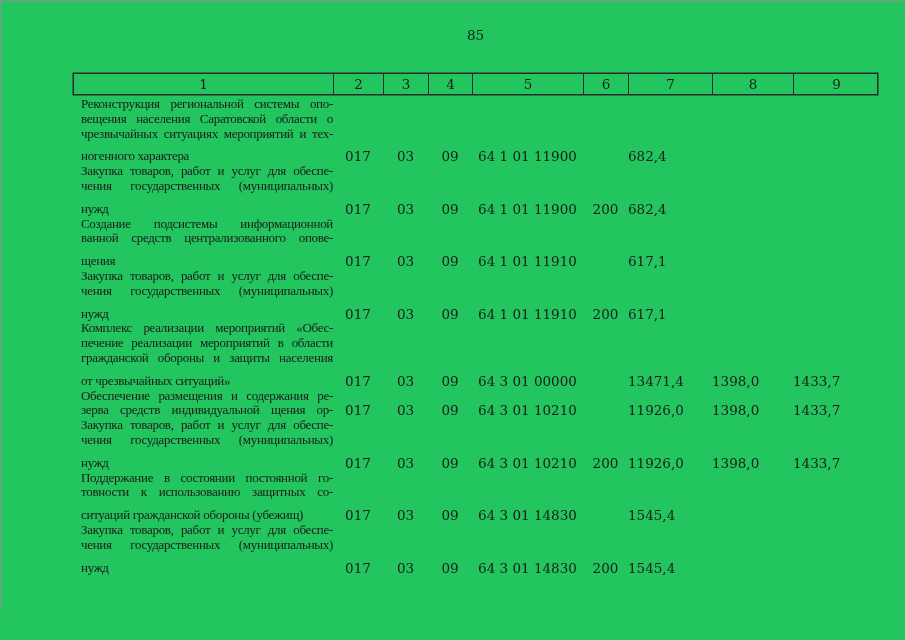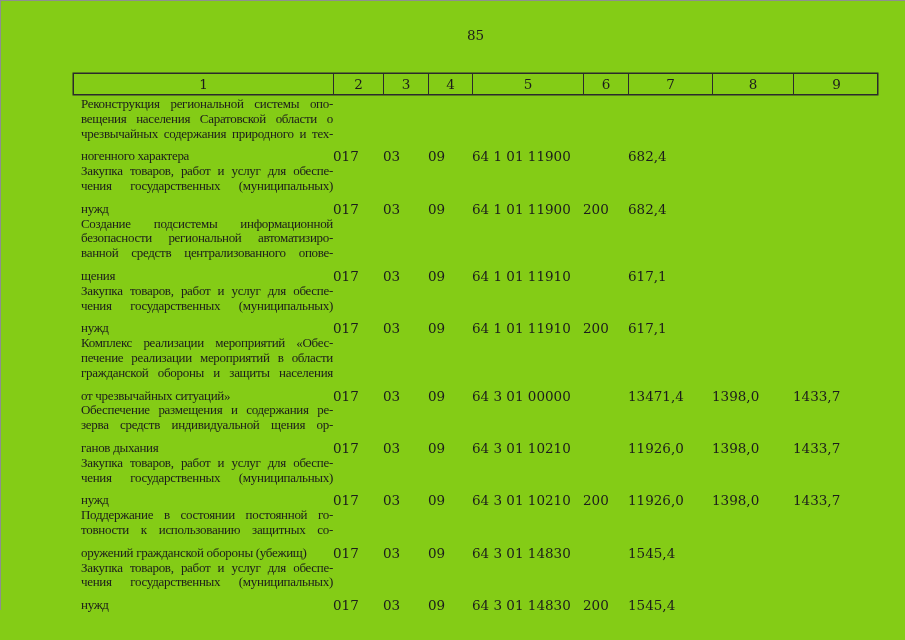--- a/index.html
+++ b/index.html
@@ -6,21 +6,21 @@
     margin: 0; padding: 0;
     width: 905px; height: 640px;
     background: #ffffff;
     overflow: hidden;
     font-family: "Liberation Serif", "DejaVu Serif", serif;
     color: #1c1c1c;
   }
   .page {
     position: relative;
     width: 905px; height: 640px;
-    background: #84cc16;
+    background: #22c55e;
   }
   .edge-top {
     position: absolute; top: 0; left: 0;
     width: 905px; height: 1px; background: #8f8f8f;
   }
   .edge-left {
     position: absolute; top: 0; left: 0;
     width: 1px; height: 610px; background: #8f8f8f;
   }
   .page-number {
@@ -63,21 +63,21 @@
     line-height: 14.8px;
     white-space: normal;
     font-family: Liberation Serif, serif;
   }
   .tl.last { text-align-last: left; margin-top: 8px; }
   .val {
     font-family: "DejaVu Serif", serif;
     font-size: 13.5px;
     line-height: 14.8px;
   }
-  .ctr { }
+  .ctr { text-align: center; }
   .rt  { padding-right: 6px; }
 </style>
 </head>
 <body>
 
 <div class="page">
   <div class="edge-top"></div>
   <div class="edge-left"></div>
 
   <div class="page-number">85</div>
@@ -92,21 +92,21 @@
       <div class="hc">6</div>
       <div class="hc">7</div>
       <div class="hc">8</div>
       <div class="hc">9</div>
     </div>
     <div class="tbody" id="tbody">
   <div class="trow">
     <div class="cell c1">
             <span class="tl">Реконструкция региональной системы опо-</span>
             <span class="tl">вещения населения Саратовской области о</span>
-            <span class="tl">чрезвычайных содержания природного и тех-</span>
+            <span class="tl">чрезвычайных ситуациях мероприятий и тех-</span>
             <span class="tl last">ногенного характера</span>
           </div>
     <div class="cell val ctr">017</div>
     <div class="cell val ctr">03</div>
     <div class="cell val ctr">09</div>
     <div class="cell val ctr">64 1 01 11900</div>
     <div class="cell val ctr"></div>
     <div class="cell val rt">682,4</div>
     <div class="cell val rt"></div>
     <div class="cell val rt"></div>
@@ -124,21 +124,20 @@
     <div class="cell val ctr">64 1 01 11900</div>
     <div class="cell val ctr">200</div>
     <div class="cell val rt">682,4</div>
     <div class="cell val rt"></div>
     <div class="cell val rt"></div>
   </div>
 
   <div class="trow">
     <div class="cell c1">
             <span class="tl">Создание подсистемы информационной</span>
-            <span class="tl">безопасности региональной автоматизиро-</span>
             <span class="tl">ванной средств централизованного опове-</span>
             <span class="tl last">щения</span>
           </div>
     <div class="cell val ctr">017</div>
     <div class="cell val ctr">03</div>
     <div class="cell val ctr">09</div>
     <div class="cell val ctr">64 1 01 11910</div>
     <div class="cell val ctr"></div>
     <div class="cell val rt">617,1</div>
     <div class="cell val rt"></div>
@@ -175,21 +174,20 @@
     <div class="cell val ctr"></div>
     <div class="cell val rt">13471,4</div>
     <div class="cell val rt">1398,0</div>
     <div class="cell val rt">1433,7</div>
   </div>
 
   <div class="trow">
     <div class="cell c1">
             <span class="tl">Обеспечение размещения и содержания ре-</span>
             <span class="tl">зерва средств индивидуальной щения ор-</span>
-            <span class="tl last">ганов дыхания</span>
           </div>
     <div class="cell val ctr">017</div>
     <div class="cell val ctr">03</div>
     <div class="cell val ctr">09</div>
     <div class="cell val ctr">64 3 01 10210</div>
     <div class="cell val ctr"></div>
     <div class="cell val rt">11926,0</div>
     <div class="cell val rt">1398,0</div>
     <div class="cell val rt">1433,7</div>
   </div>
@@ -207,21 +205,21 @@
     <div class="cell val ctr">200</div>
     <div class="cell val rt">11926,0</div>
     <div class="cell val rt">1398,0</div>
     <div class="cell val rt">1433,7</div>
   </div>
 
   <div class="trow">
     <div class="cell c1">
             <span class="tl">Поддержание в состоянии постоянной го-</span>
             <span class="tl">товности к использованию защитных со-</span>
-            <span class="tl last">оружений гражданской обороны (убежищ)</span>
+            <span class="tl last">ситуаций гражданской обороны (убежищ)</span>
           </div>
     <div class="cell val ctr">017</div>
     <div class="cell val ctr">03</div>
     <div class="cell val ctr">09</div>
     <div class="cell val ctr">64 3 01 14830</div>
     <div class="cell val ctr"></div>
     <div class="cell val rt">1545,4</div>
     <div class="cell val rt"></div>
     <div class="cell val rt"></div>
   </div>

